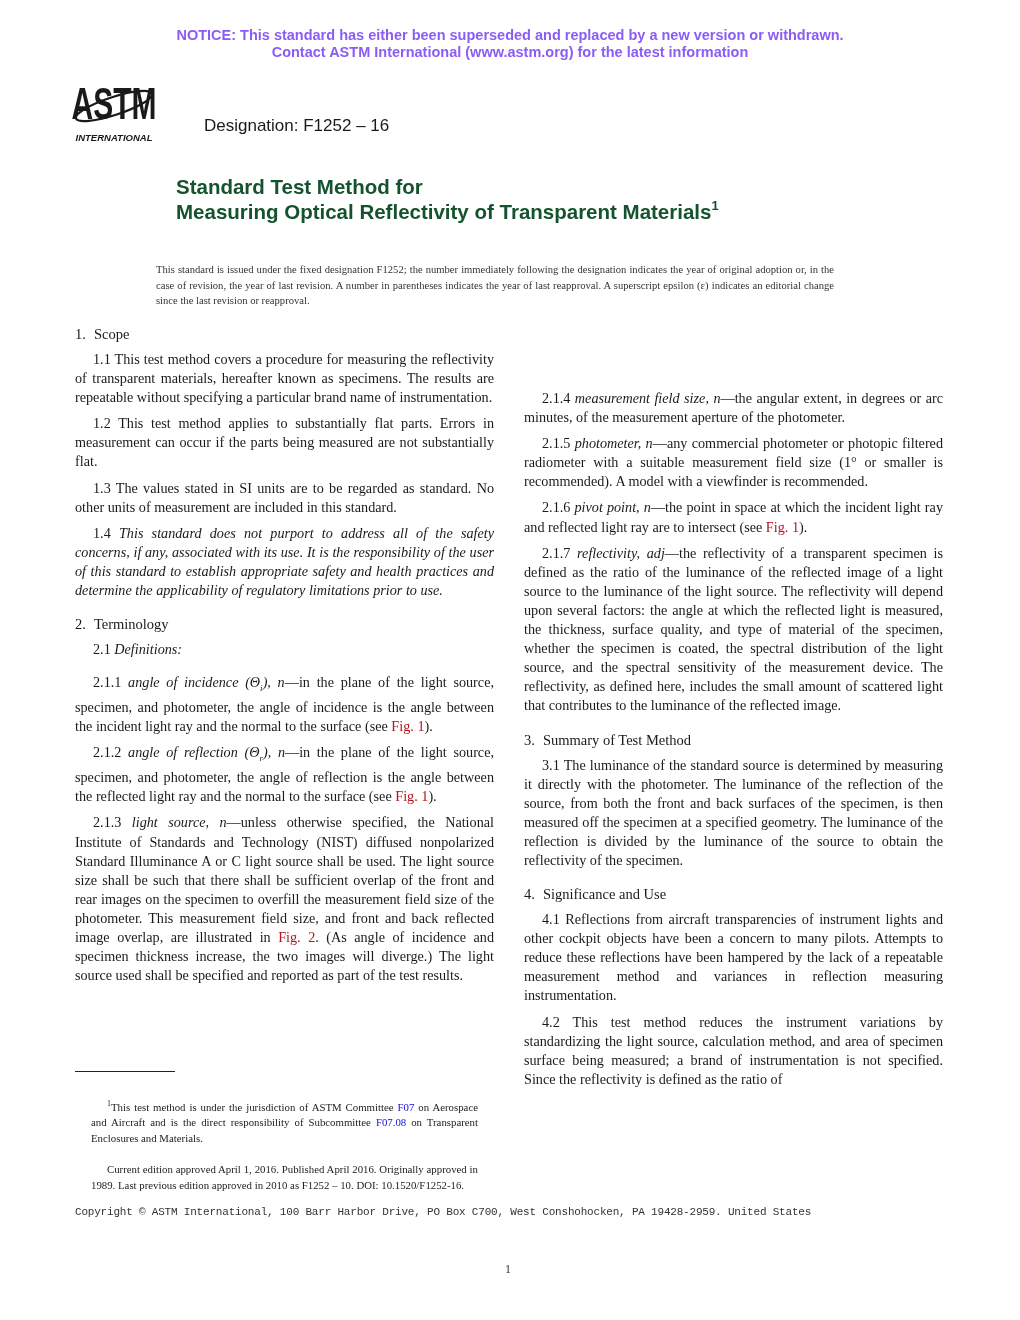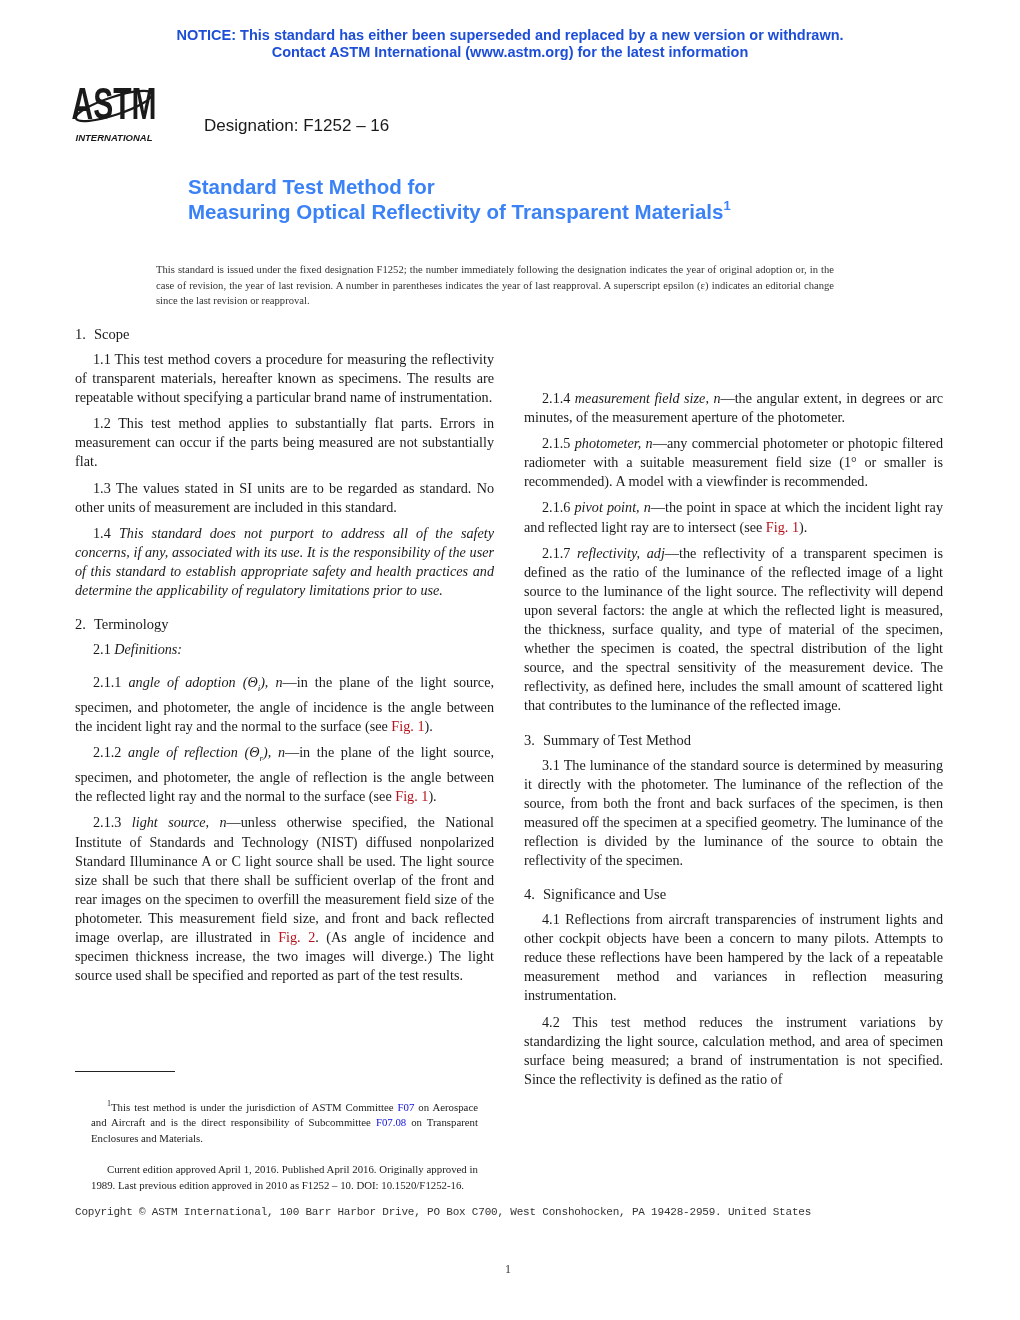--- a/index.html
+++ b/index.html
@@ -1,20 +1,20 @@
 <!DOCTYPE html>
 <html><head>
 <meta charset="utf-8">
 <style>
   html, body { margin: 0; padding: 0; background: #ffffff; }
   body { width: 1020px; height: 1320px; position: relative; overflow: hidden; font-family: "Liberation Serif", serif; color: #1a1a1a; }
-  .notice { position: absolute; top: 27px; left: 0; width: 1020px; text-align: center; color: #1d4ed8; font-family: "Liberation Sans", sans-serif; font-weight: bold; font-size: 14.5px; line-height: 17px; }
+  .notice { position: absolute; top: 27px; left: 0; width: 1020px; text-align: center; color: #8b5cf6; font-family: "Liberation Sans", sans-serif; font-weight: bold; font-size: 14.5px; line-height: 17px; }
   .logo { position: absolute; left: 68px; top: 76px; width: 96px; height: 68px; }
   .designation { position: absolute; left: 172px; top: 116px; font-family: "Liberation Sans", sans-serif; font-size: 17px; color: #1a1a1a; margin-left: 32px; }
-  .title { position: absolute; left: 188px; top: 174px; font-family: "Liberation Sans", sans-serif; font-weight: bold; font-size: 20.5px; line-height: 25px; color: #3b82f6; }
+  .title { position: absolute; left: 176px; top: 174px; font-family: "Liberation Sans", sans-serif; font-weight: bold; font-size: 20.5px; line-height: 25px; color: #14532d; }
   .title sup { font-size: 13px; vertical-align: 9px; line-height: 0; }
   .issued { position: absolute; left: 156px; top: 246px; width: 678px; font-size: 10.6px; line-height: 15.5px; color: #333; text-align: justify; margin-top: 16px; }
   .col { position: absolute; top: 325px; width: 419px; font-size: 14.2px; line-height: 19.1px; text-align: justify; }
   .col.left { left: 75px; }
   .col.right { left: 524px; }
   h2 { font-size: 14.5px; font-weight: normal; margin: 0 0 6px 0; line-height: 19px; }
   h2 .num { margin-right: 8px; }
   p { margin: 0 0 7px 0; text-indent: 18px; }
   p.tight { margin-bottom: 14px; }
   .sec-gap { height: 8px; }
@@ -55,21 +55,21 @@
 <div class="col left">
   <h2><span class="num">1.</span><span>Scope</span></h2>
   <p>1.1 This test method covers a procedure for measuring the reflectivity of transparent materials, hereafter known as specimens. The results are repeatable without specifying a particular brand name of instrumentation.</p>
   <p>1.2 This test method applies to substantially flat parts. Errors in measurement can occur if the parts being measured are not substantially flat.</p>
   <p>1.3 The values stated in SI units are to be regarded as standard. No other units of measurement are included in this standard.</p>
   <p><span>1.4</span> <i>This standard does not purport to address all of the safety concerns, if any, associated with its use. It is the responsibility of the user of this standard to establish appropriate safety and health practices and determine the applicability of regulatory limitations prior to use.</i></p>
   <div class="sec-gap"></div>
 
   <h2><span class="num">2.</span><span>Terminology</span></h2>
   <p class="tight"><span>2.1</span> <i>Definitions:</i></p>
-  <p><span>2.1.1</span> <i><span>angle of adoption (Θ</span><sub style="font-size:9px">i</sub><span>), n</span></i><span>—in the plane of the light source, specimen, and photometer, the angle of incidence is the angle between the incident light ray and the normal to the surface (see </span><a class="fig">Fig. 1</a><span>).</span></p>
+  <p><span>2.1.1</span> <i><span>angle of incidence (Θ</span><sub style="font-size:9px">i</sub><span>), n</span></i><span>—in the plane of the light source, specimen, and photometer, the angle of incidence is the angle between the incident light ray and the normal to the surface (see </span><a class="fig">Fig. 1</a><span>).</span></p>
   <p><span>2.1.2</span> <i><span>angle of reflection (Θ</span><sub style="font-size:9px">r</sub><span>), n</span></i><span>—in the plane of the light source, specimen, and photometer, the angle of reflection is the angle between the reflected light ray and the normal to the surface (see </span><a class="fig">Fig. 1</a><span>).</span></p>
   <p style="height:173px;overflow:hidden;margin:0;"><span>2.1.3</span> <i>light source, n</i><span>—unless otherwise specified, the National Institute of Standards and Technology (NIST) diffused nonpolarized Standard Illuminance A or C light source shall be used. The light source size shall be such that there shall be sufficient overlap of the front and rear images on the specimen to overfill the measurement field size of the photometer. This measurement field size, and front and back reflected image overlap, are illustrated in </span><a class="fig">Fig. 2</a><span>. (As angle of incidence and specimen thickness increase, the two images will diverge.) The light source used shall be specified and reported as part of the test results.</span></p>
 </div>
 
 <div class="col right">
   <p style="text-indent:0;height:57px;overflow:hidden;position:relative;">
     
   </p>
   <p><span>2.1.4</span> <i>measurement field size, n</i><span>—the angular extent, in degrees or arc minutes, of the measurement aperture of the photometer.</span></p>
   <p><span>2.1.5</span> <i>photometer, n</i><span>—any commercial photometer or photopic filtered radiometer with a suitable measurement field size (1° or smaller is recommended). A model with a viewfinder is recommended.</span></p>

